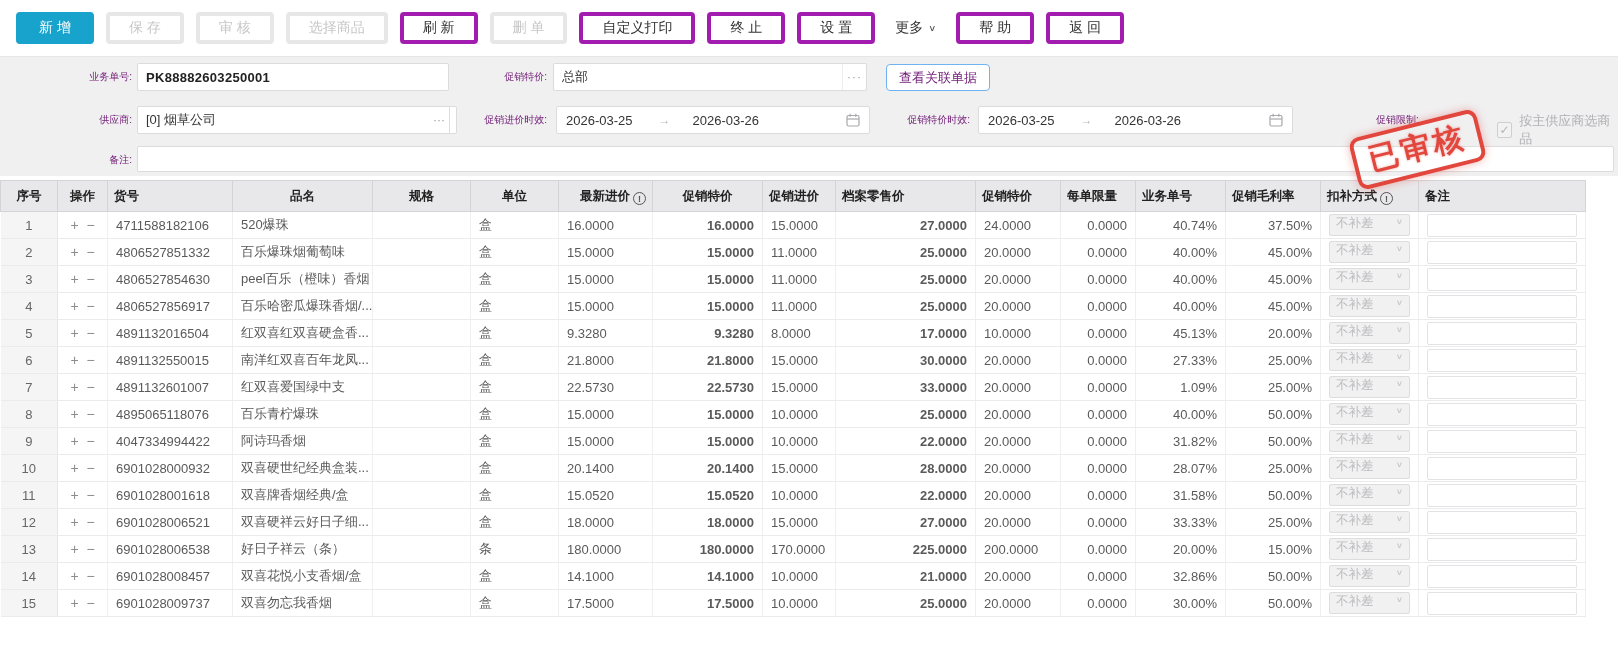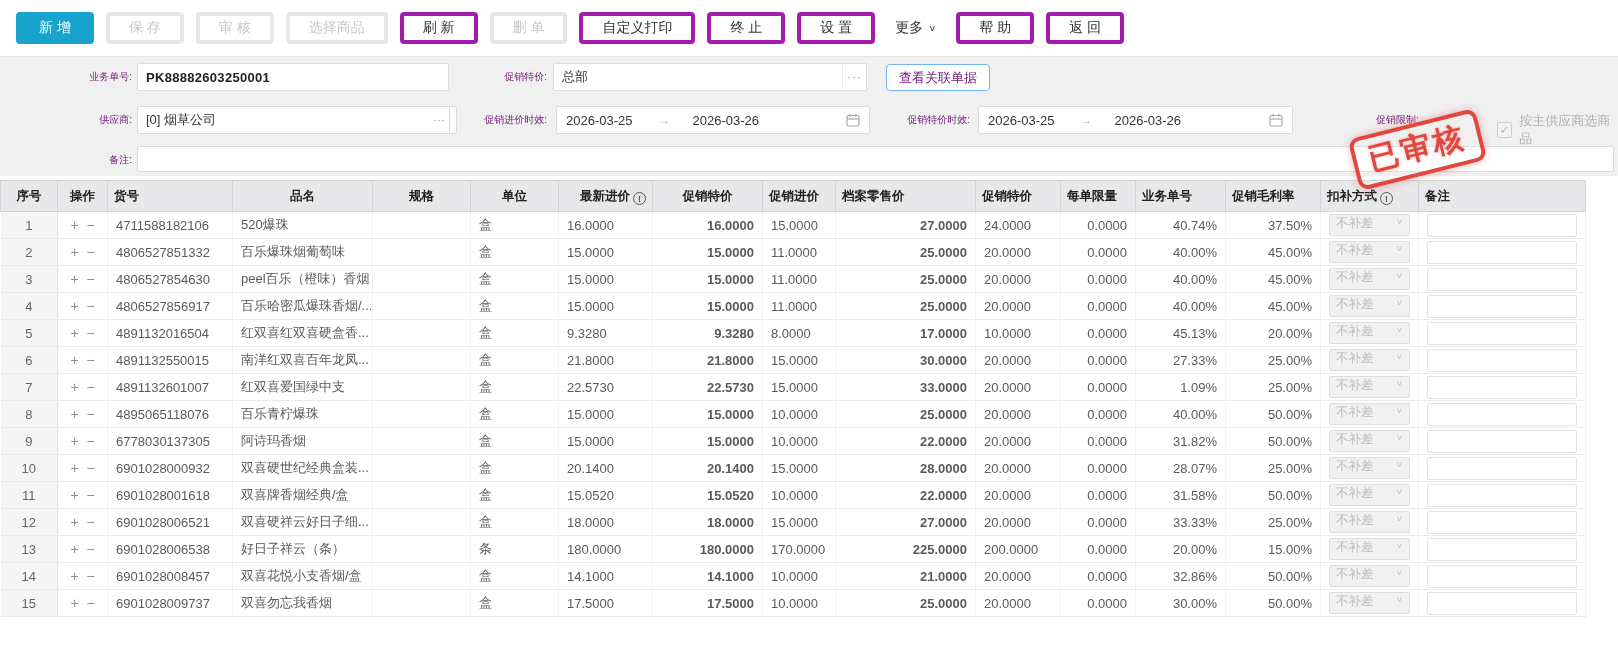--- a/index.html
+++ b/index.html
@@ -381,21 +381,21 @@
               </div>
             </td>
             <td class="c-note al-l">
               <div class="note-input"></div>
             </td>
             <td class="filler"></td>
           </tr>
           <tr>
             <td class="c-no al-c">9</td>
             <td class="c-op al-c"><span class="op-ic">+</span><span class="op-ic">−</span></td>
-            <td class="c-code al-l">6778030137305</td>
+            <td class="c-code al-l">4047334994422</td>
             <td class="c-name al-l">阿诗玛香烟</td>
             <td class="c-spec al-l"></td>
             <td class="c-unit al-l">盒</td>
             <td class="c-latest al-l">15.0000</td>
             <td class="c-file_in al-r">15.0000</td>
             <td class="c-promo_in al-l">10.0000</td>
             <td class="c-file_retail al-r">22.0000</td>
             <td class="c-promo_special al-l">20.0000</td>
             <td class="c-limit al-r">0.0000</td>
             <td class="c-retail_margin al-r">31.82%</td>

